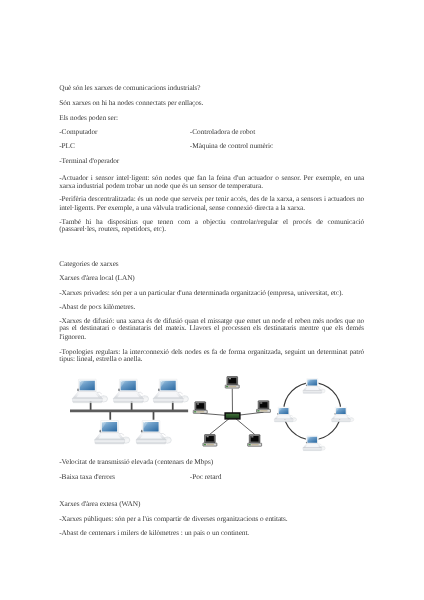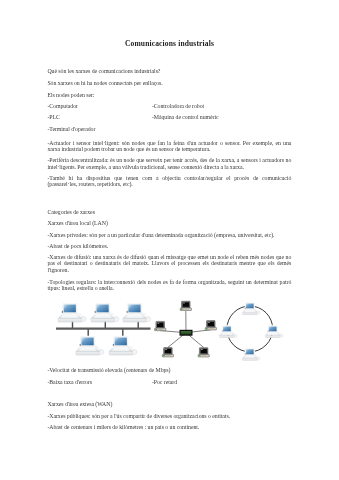--- a/index.html
+++ b/index.html
@@ -14,21 +14,20 @@
   .para{font-size:5.85px;line-height:6.5px;text-align:justify;letter-spacing:-0.06px;color:#3a3a3a;}
   .colL{position:absolute;left:0;top:0;}
   .colR{position:absolute;left:104.5px;top:0;}
   .figsvg{position:absolute;left:0;top:0;width:339px;height:480px;pointer-events:none;}
 </style>
 </head>
 <body>
 
 <div class="page">
 
-  <div class="doc-title">Comunicacions industrials</div>
 
   <div class="blk" style="top:69.2px">
     <div class="ln">Què són les xarxes de comunicacions industrials?</div>
   </div>
 
   <div class="blk" style="top:81.2px">
     <div class="ln">Són xarxes on hi ha nodes connectats per enllaços.</div>
   </div>
 
   <div class="blk" style="top:92.8px">

